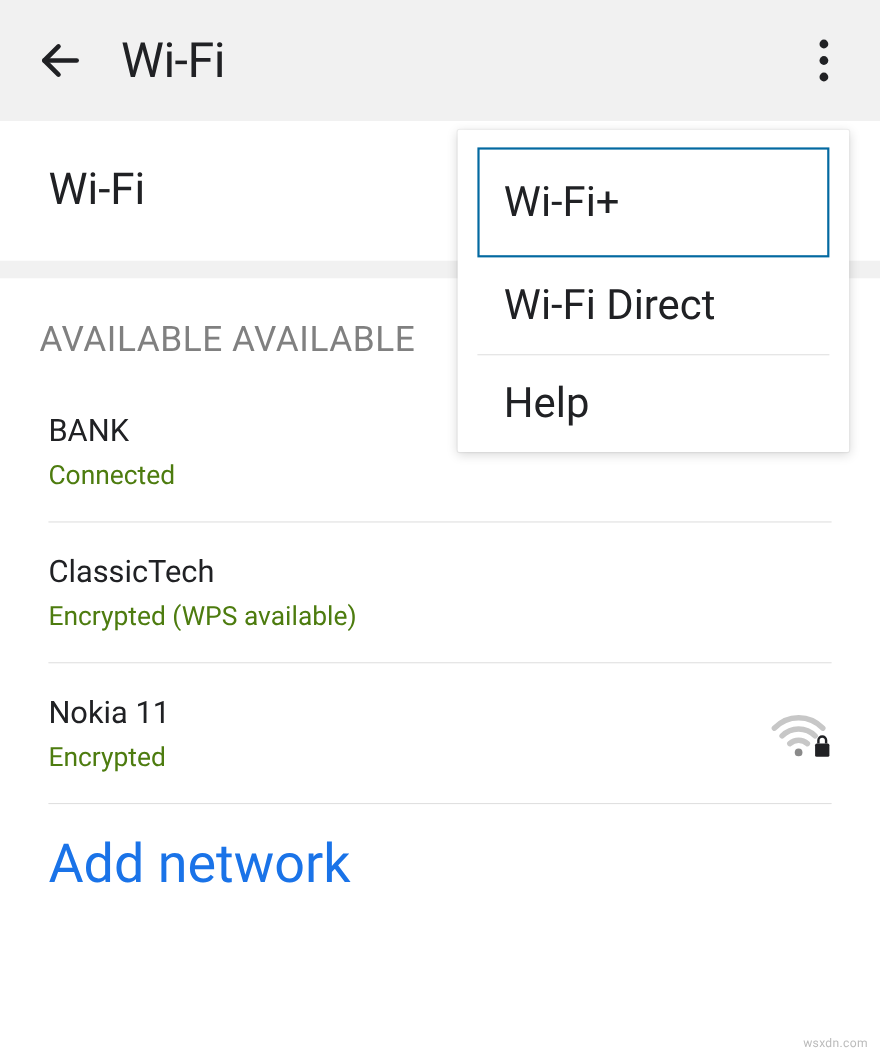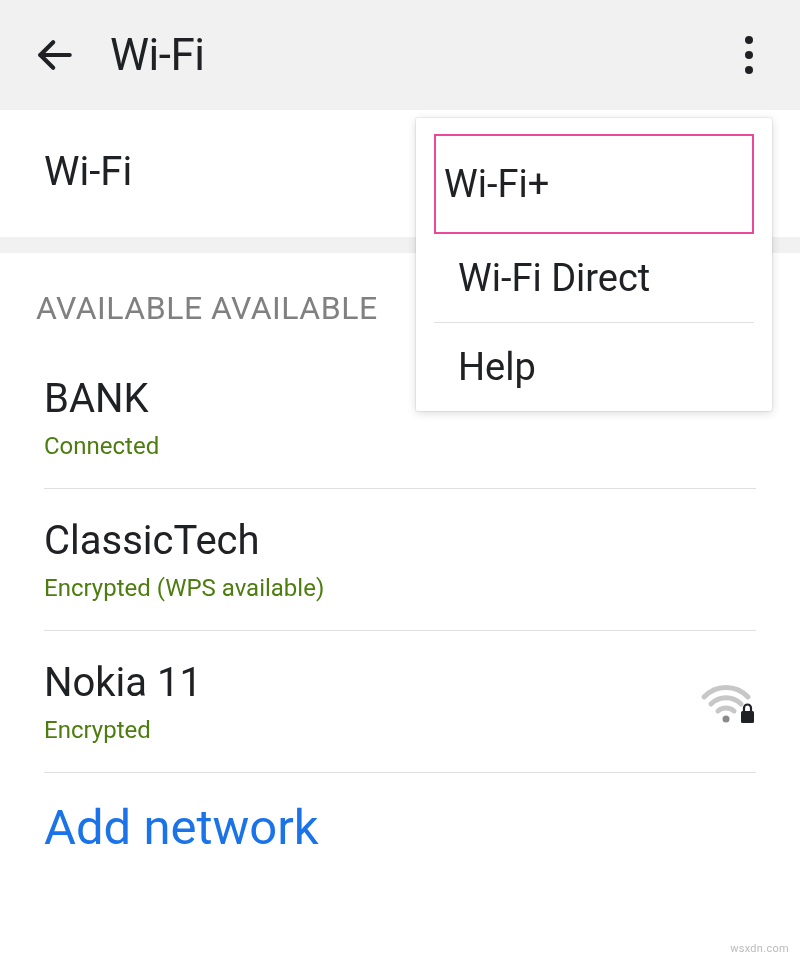--- a/index.html
+++ b/index.html
@@ -79,21 +79,21 @@
     }
     .network-row {
       padding: 28px 0;
       border-bottom: 1px solid #e0e0e0;
       position: relative;
     }
     .network-row:last-of-type {
       border-bottom: none;
     }
     .network-name {
-      font-size: 40px;
+      font-size: 28px;
       color: #202124;
       margin-bottom: 10px;
     }
     .network-status {
       font-size: 24px;
       color: #4d7c0f;
     }
     .add-network {
       padding: 26px 0 10px 0;
       font-size: 49px;
@@ -124,23 +124,23 @@
       font-size: 38px;
       color: #202124;
       cursor: pointer;
       border-bottom: 1px solid #e0e0e0;
       margin: 0 18px;
     }
     .dropdown-item:last-child {
       border-bottom: none;
     }
     .dropdown-item.highlighted {
-      border: 2px solid #ec4899;
+      border: 2px solid #0369a1;
       margin: 16px 18px 0 18px;
-      padding: 26px 8px;
+      padding: 26px 22px;
     }
     .dropdown-item.highlighted + .dropdown-item {
       border-top: none;
     }
     .watermark {
       position: absolute;
       bottom: 2px;
       right: 11px;
       font-size: 11px;
       color: #bbb;

